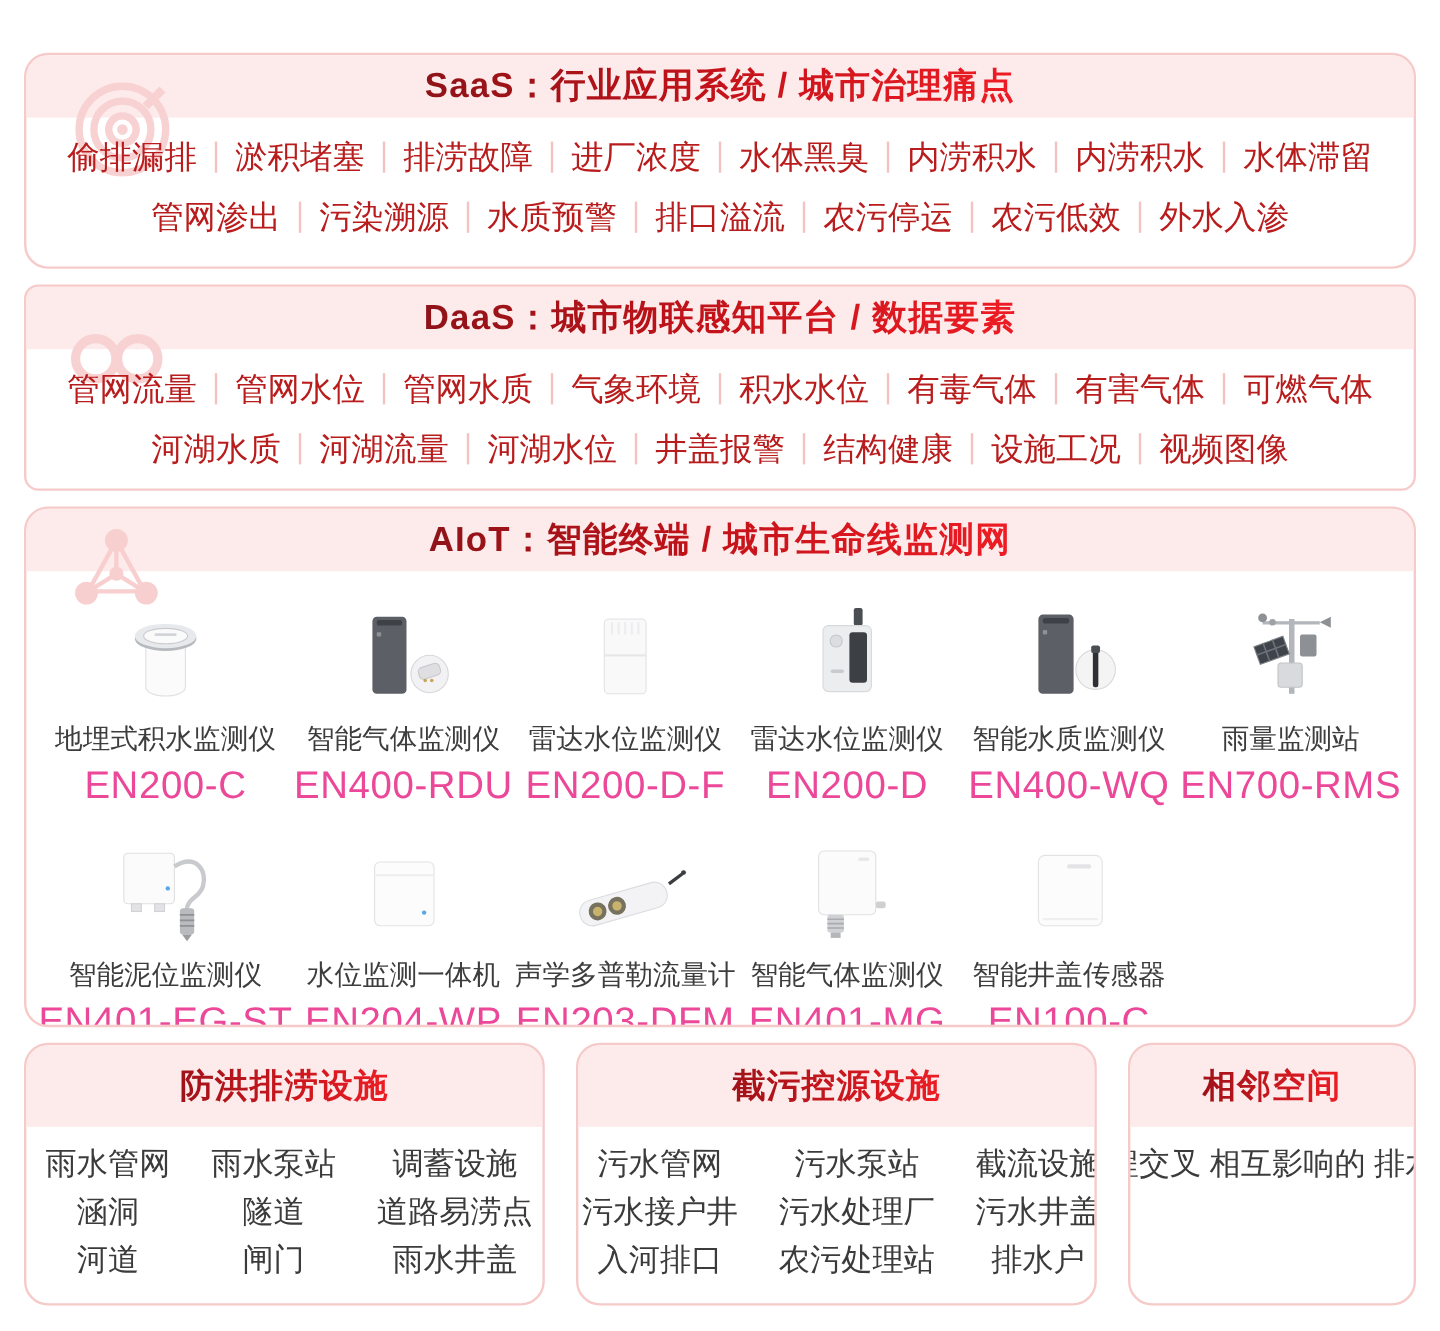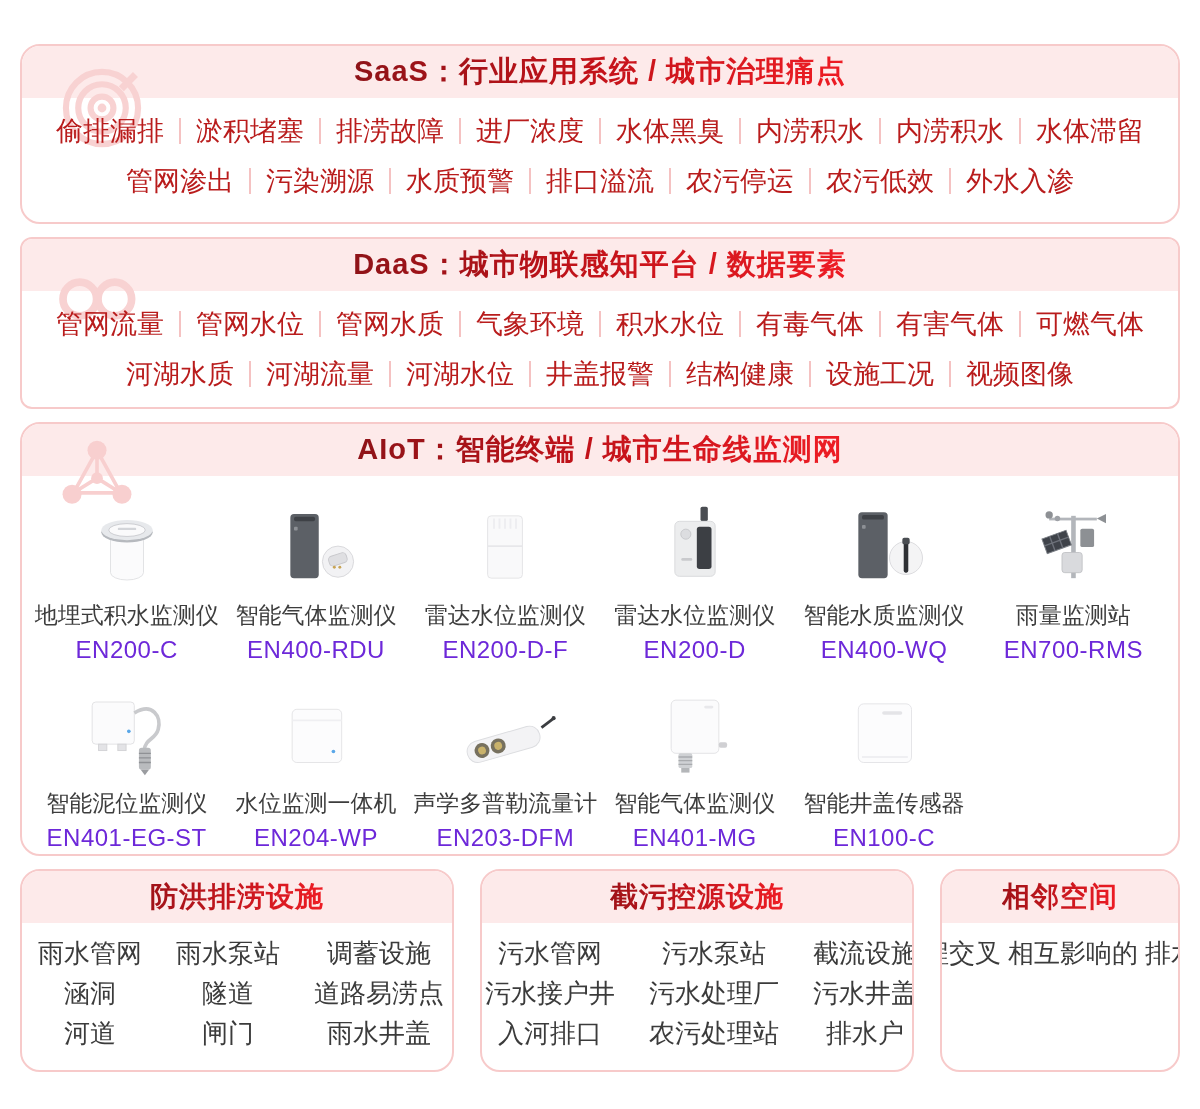--- a/index.html
+++ b/index.html
@@ -46,30 +46,30 @@
   }
   
   .products {
     position: relative; z-index: 2;
     display: grid; grid-template-columns: repeat(6, 1fr);
     row-gap: 22px; padding: 22px 10px 28px 10px;
   }
   .product { display: flex; flex-direction: column; align-items: center; }
   .product-img { height: 92px; display: flex; align-items: flex-end; justify-content: center; }
   .product-name { font-size: 23px; color: #3d3d3d; margin-top: 10px; white-space: nowrap; }
-  .product-model { font-size: 24px; color: #6d28d9; margin-top: 5px; letter-spacing: 0.5px; white-space: nowrap; }
+  .product-model { font-size: 32px; color: #ec4899; margin-top: 5px; letter-spacing: 0.5px; white-space: nowrap; }
   
   .bottom { display: flex; gap: 26px; }
   .fac-card {
     border: 2px solid #f7caca; border-radius: 20px;
     background: #fff; overflow: hidden;
   }
   .fac-wide { flex: 1 1 432px; }
   .fac-narrow { flex: 0 0 240px; }
-  .fac-band { height: 52px; background: #fdeaea; display: flex; align-items: center; justify-content: center; }
+  .fac-band { height: 68px; background: #fdeaea; display: flex; align-items: center; justify-content: center; }
   .fac-title {
     font-size: 28px; font-weight: 700; letter-spacing: 1px;
     background: linear-gradient(90deg, #a01218 0%, #ee1c24 100%);
     -webkit-background-clip: text; background-clip: text;
     -webkit-text-fill-color: transparent; color: #d4151c;
   }
   .fac-body { display: flex; align-items: stretch; justify-content: center; padding: 14px 8px 20px 16px; gap: 17px; }
   .fac-col { flex: 1; display: flex; flex-direction: column; align-items: center; justify-content: center; gap: 7px; }
   .fac-item { font-size: 26px; color: #3b3b3b; line-height: 33px; white-space: nowrap; }
   .vsep { width: 2px; background: #f5c2c2; margin: 6px 0; }

